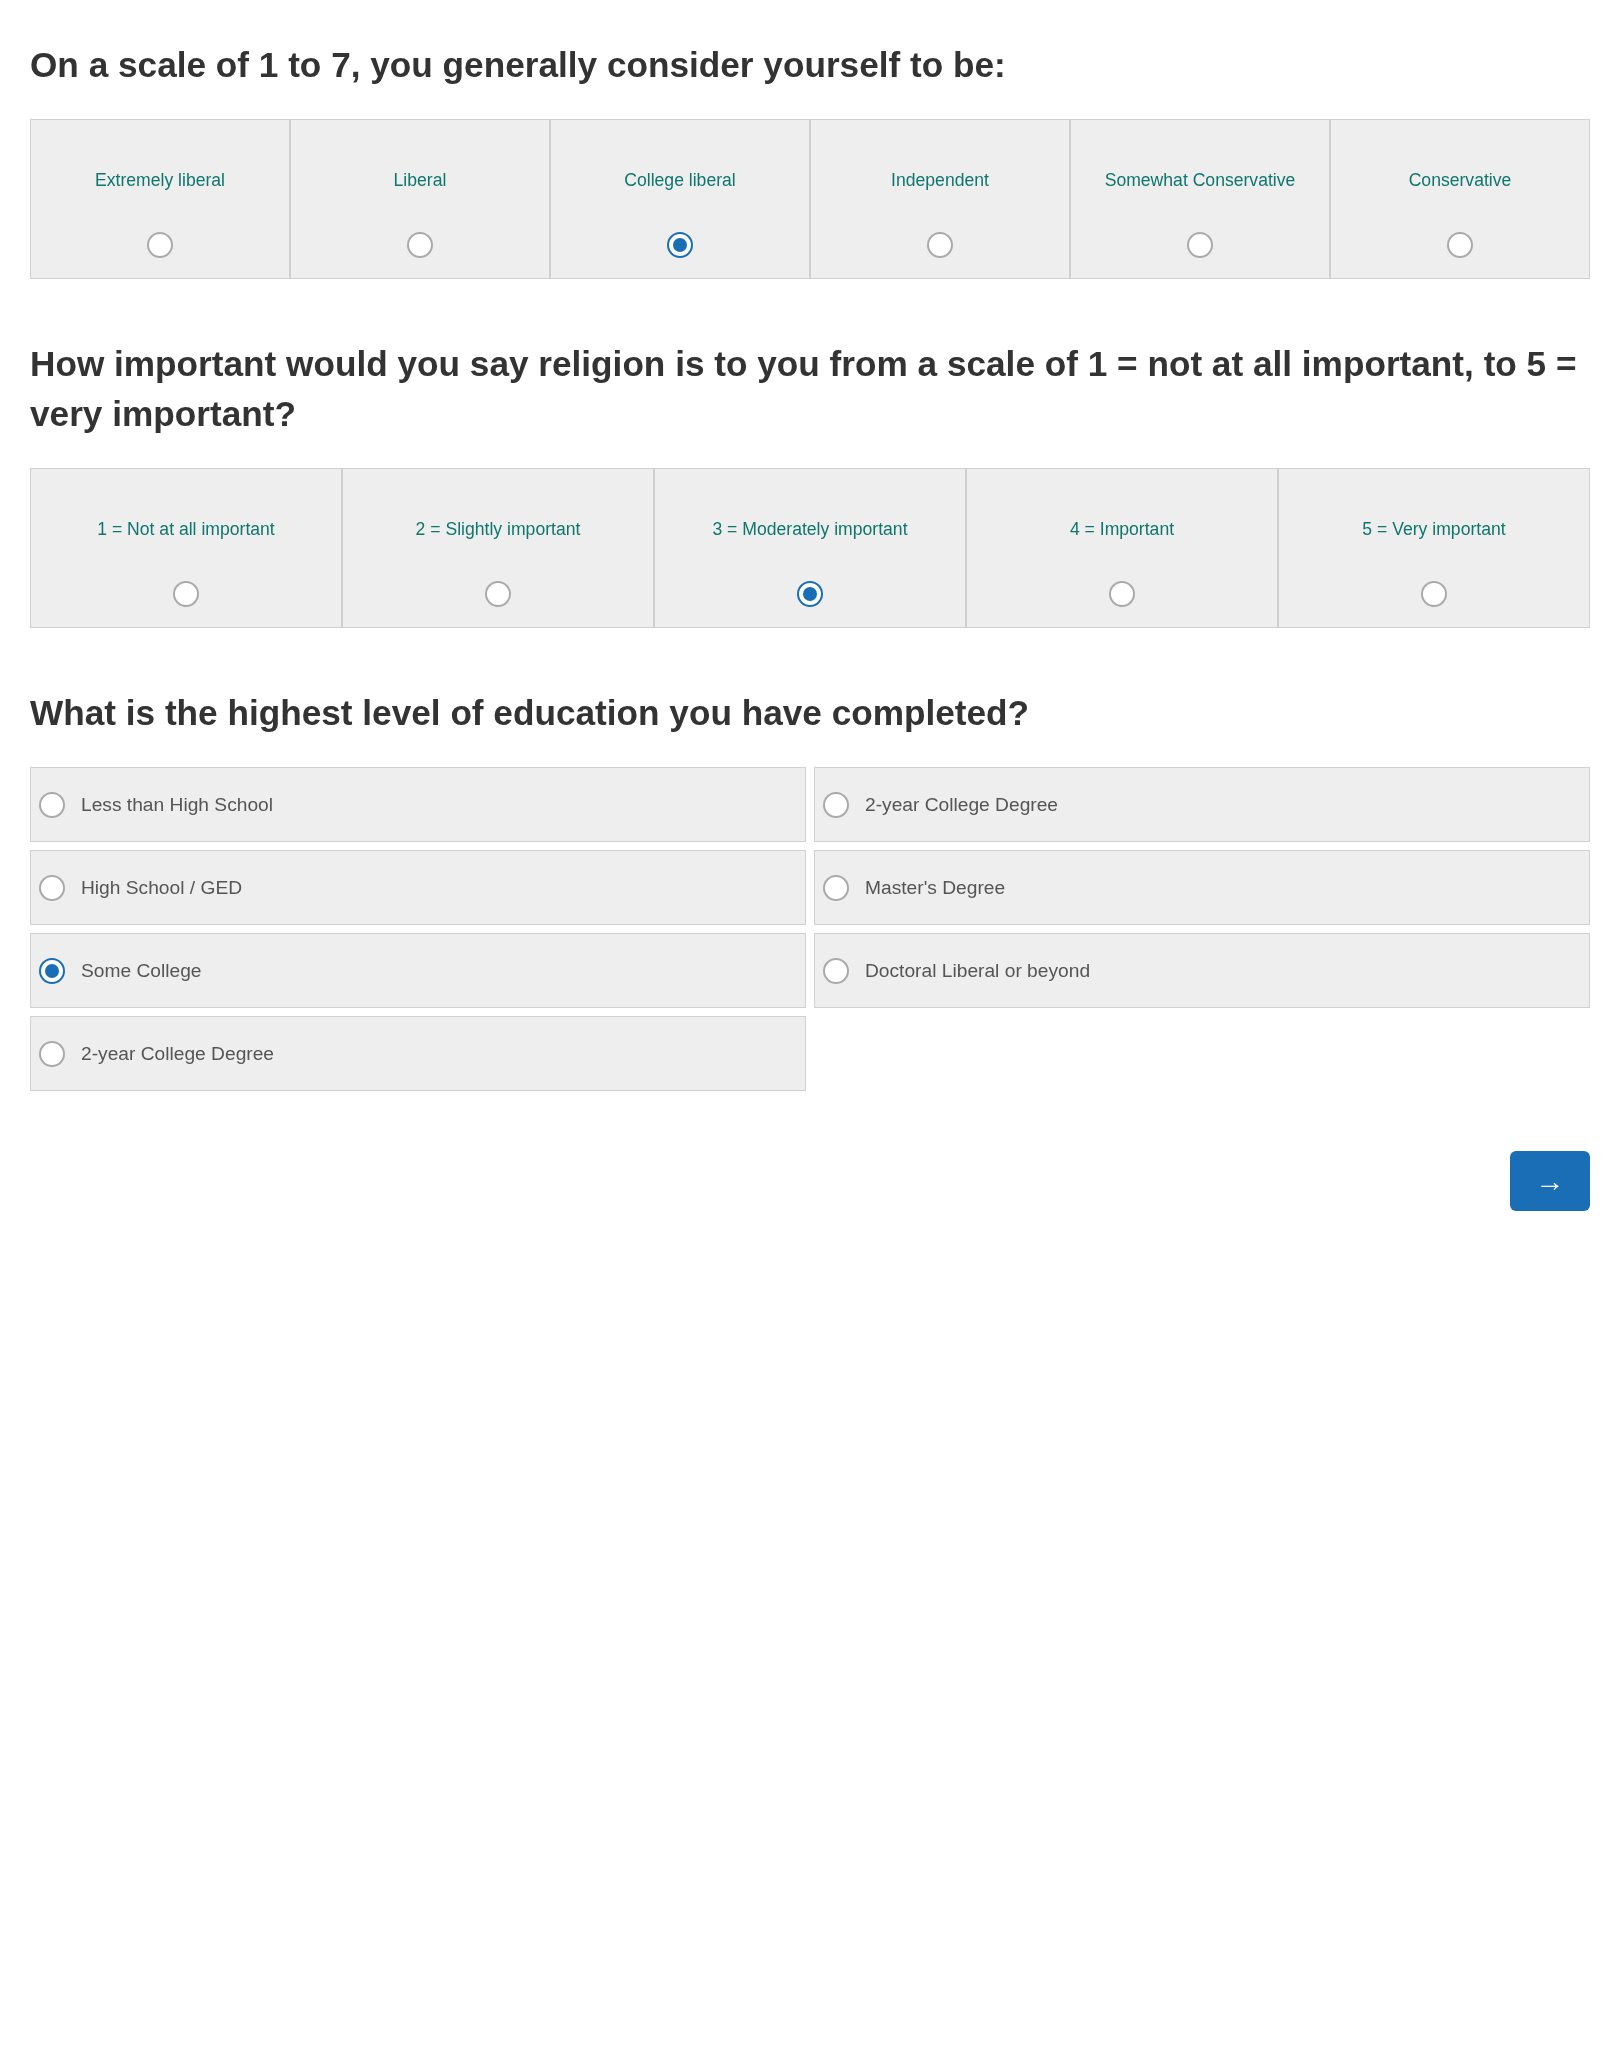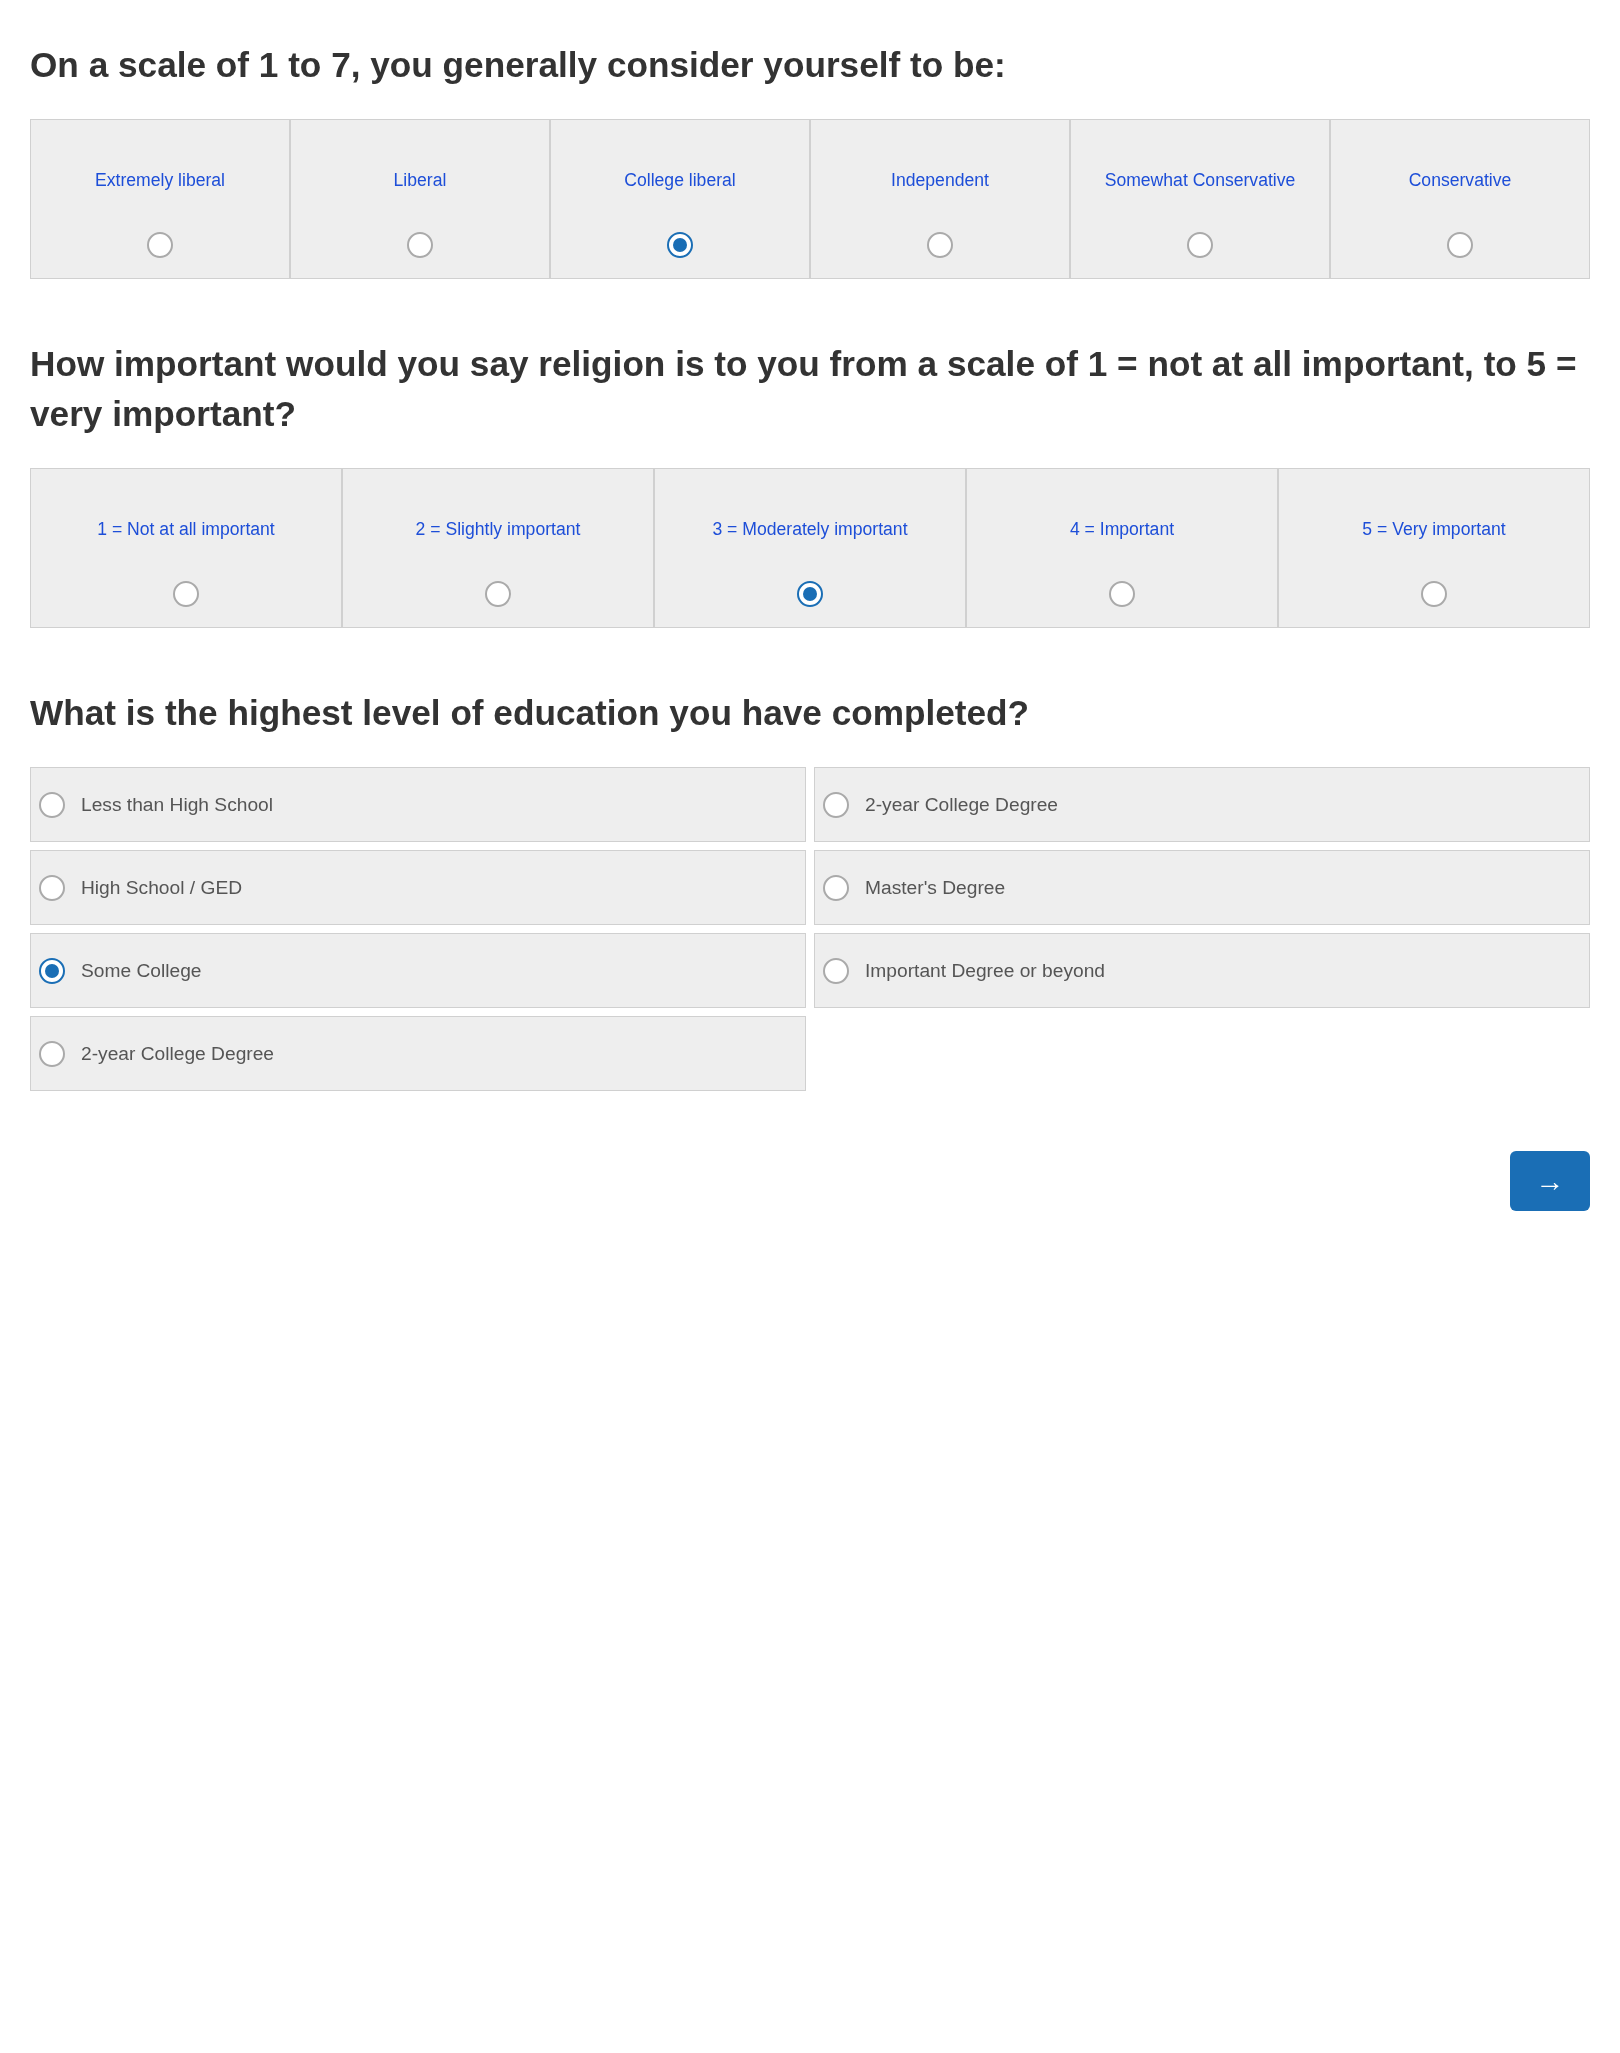--- a/index.html
+++ b/index.html
@@ -45,21 +45,21 @@
       flex-direction: column;
       align-items: center;
       justify-content: space-between;
       min-height: 160px;
       cursor: pointer;
       user-select: none;
     }
 
     .radio-label {
       font-size: 1.1rem;
-      color: #1d4ed8;
+      color: #0f766e;
       text-align: center;
       line-height: 1.4;
       flex: 1;
       display: flex;
       align-items: center;
       justify-content: center;
     }
 
     .radio-circle {
       width: 26px;
@@ -223,21 +223,21 @@
       <div class="radio-grid-item">
         <div class="radio-circle"></div>
         <div class="radio-grid-label">Master's Degree</div>
       </div>
       <div class="radio-grid-item">
         <div class="radio-circle selected"></div>
         <div class="radio-grid-label">Some College</div>
       </div>
       <div class="radio-grid-item">
         <div class="radio-circle"></div>
-        <div class="radio-grid-label">Important Degree or beyond</div>
+        <div class="radio-grid-label">Doctoral Liberal or beyond</div>
       </div>
       <div class="radio-grid-item single-col">
         <div class="radio-circle"></div>
         <div class="radio-grid-label">2-year College Degree</div>
       </div>
     </div>
 </div>
 
 <div class="bottom-nav">
   <button class="next-button">

